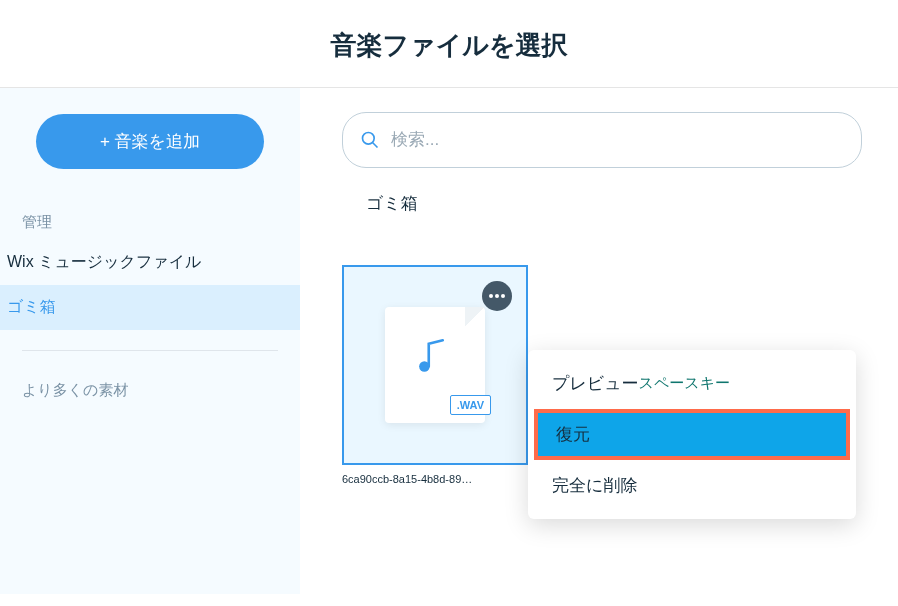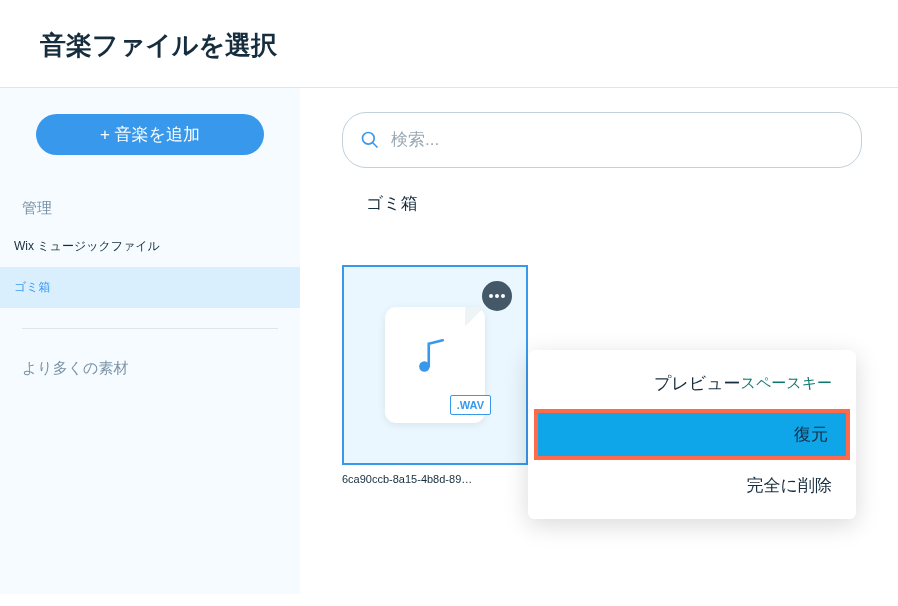--- a/index.html
+++ b/index.html
@@ -1,62 +1,62 @@
 <!DOCTYPE html>
 <html><head>
 <meta charset="utf-8">
 <style>
   * { box-sizing: border-box; margin: 0; padding: 0; }
   html, body { width: 898px; height: 606px; font-family: -apple-system, "Helvetica Neue", Arial, "Hiragino Kaku Gothic ProN", "Yu Gothic", sans-serif; background: #fff; color: #162d3d; }
-  .header { padding: 28px 40px 24px 40px; }
+  .header { padding: 28px 40px 24px 40px; text-align: center; }
   .header h1 { font-size: 26px; font-weight: 700; }
   .divider { height: 1px; background: #e5e5e5; width: 100%; }
   .body { display: flex; height: calc(100% - 100px); }
   .sidebar { width: 300px; background: #f5fbff; padding: 26px 0 0 0; }
   .add-btn-wrap { padding: 0 36px 34px 36px; }
-  .add-btn { width: 100%; background: #3899ec; color: #fff; border: none; border-radius: 30px; font-size: 17px; padding: 9px 0; cursor: pointer; }
+  .add-btn { width: 100%; background: #3899ec; color: #fff; border: none; border-radius: 30px; font-size: 17px; padding: 16px 0; cursor: pointer; }
   .section-label { color: #7a92a5; font-size: 15px; padding: 10px 22px 8px 22px; }
-  .side-item { padding: 12px 14px; font-size: 12px; cursor: pointer; }
+  .side-item { padding: 12px 7px; font-size: 16px; cursor: pointer; }
   .side-item.active { background: #daeffe; color: #3899ec; }
   .hr2 { border: none; border-top: 1px solid #dfe5eb; margin: 20px 22px; }
   .main { flex: 1; padding: 24px 0 0 42px; position: relative; }
   .search-wrap { position: relative; margin-bottom: 24px; }
   .search-wrap input {
     width: 520px; height: 56px; border: 1px solid #c1d0da; border-radius: 24px;
     padding: 0 18px 0 48px; font-size: 17px; color: #7a92a5; outline: none;
   }
   .search-wrap input::placeholder { color: #9aa9b5; }
   .search-icon { position: absolute; left: 18px; top: 50%; transform: translateY(-50%); width: 20px; height: 20px; }
   .breadcrumb { font-size: 17px; color: #162d3d; padding-left: 24px; margin-bottom: 50px; }
   .thumb-area { position: relative; width: 186px; }
   .thumb {
     width: 186px; height: 200px; border: 2px solid #3899ec; background: #eaf7ff;
     display: flex; align-items: center; justify-content: center; position: relative;
   }
   .file-card {
     width: 100px; height: 116px; background: #fff; box-shadow: 0 2px 8px rgba(0,0,0,0.08);
-    border-radius: 11px; position: relative; padding-left: 16px;
+    border-radius: 4px; position: relative; padding-left: 16px;
   }
   .file-fold { position: absolute; top: 0; right: 0; width: 20px; height: 20px; background: linear-gradient(135deg, #eef3f6 50%, transparent 50%); }
   .note-svg { position: absolute; left: 28px; top: 28px; width: 42px; height: 42px; }
   .ext-badge {
     position: absolute; right: -6px; bottom: 8px; background: #fff; border: 1px solid #3899ec; color: #3899ec;
     font-size: 11px; font-weight: 600; padding: 3px 6px; border-radius: 2px;
   }
   .more-btn {
     position: absolute; top: 14px; right: 14px; width: 30px; height: 30px; border-radius: 50%;
     background: #445868; color: #fff; display: flex; align-items: center; justify-content: center;
     cursor: pointer; font-size: 18px; letter-spacing: 1px;
   }
   .filename { margin-top: 8px; font-size: 11px; color: #162d3d; width: 186px; white-space: nowrap; overflow: hidden; text-overflow: ellipsis; }
   .menu {
     position: absolute; left: 528px; top: 350px; width: 328px; background: #fff;
     box-shadow: 0 6px 24px rgba(0,0,0,0.15); border-radius: 6px; padding: 8px 0;
   }
-  .menu-row { display: flex; align-items: center; justify-content: flex-end; padding: 14px 24px; font-size: 17px; cursor: pointer; font-family: Liberation Mono, monospace; }
+  .menu-row { display: flex; align-items: center; justify-content: flex-start; padding: 14px 24px; font-size: 17px; cursor: pointer; font-family: Liberation Mono, monospace; }
   .menu-row .hint { color: #0f766e; font-size: 15px; }
   .menu-row.highlight {
     background: #0ea5e9; border: 4px solid #ff6b4a; margin: 0 6px; padding: 10px 18px;
   }
 </style>
 </head>
 <body>
 
 <div class="header">
   <h1>音楽ファイルを選択</h1>

